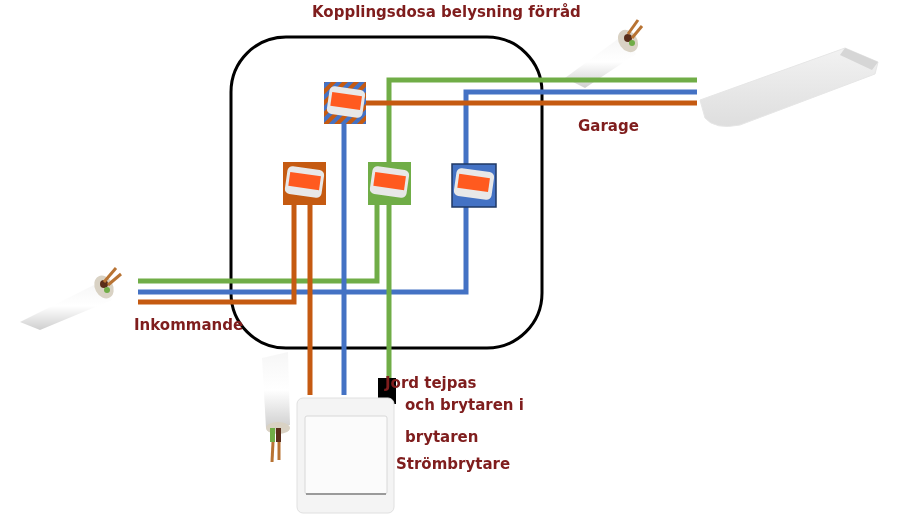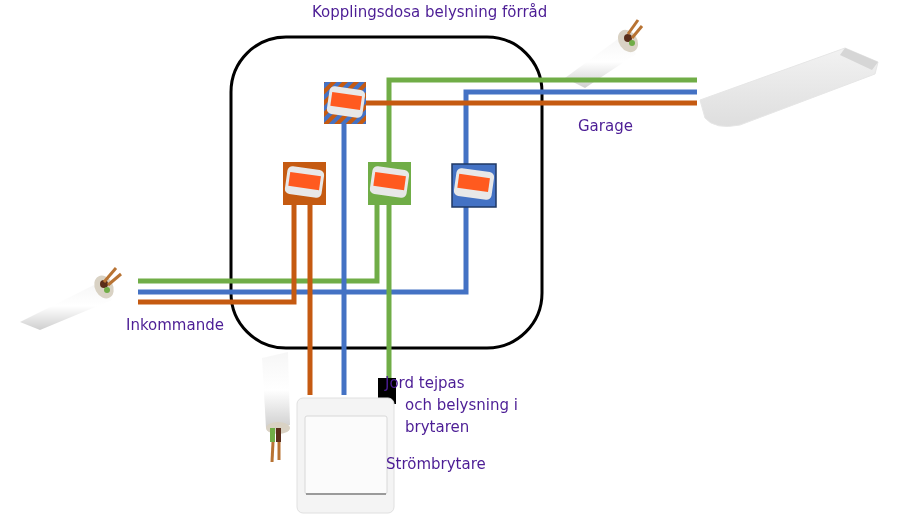--- a/index.html
+++ b/index.html
@@ -1,19 +1,19 @@
 <!DOCTYPE html>
 <html><head>
   <meta charset="utf-8">
   <style>
     html, body { margin: 0; padding: 0; background: #ffffff; }
     body { width: 904px; height: 523px; position: relative; overflow: hidden;
            font-family: "Liberation Sans", sans-serif; }
     #diagram { position: absolute; left: 0; top: 0; }
-    .lbl { position: absolute; font-family: "DejaVu Sans", sans-serif; font-size: 15px; color: #4c1d95; line-height: 22px; white-space: nowrap; }
+    .lbl { position: absolute; font-family: "DejaVu Sans", sans-serif; font-size: 15px; color: #7f1d1d; line-height: 22px; white-space: nowrap; font-weight: bold; }
   </style>
 </head>
 <body>
 
 <svg id="diagram" width="904" height="523" viewBox="0 0 904 523">
   <defs>
     <linearGradient id="cableGrad" x1="0" y1="0" x2="0" y2="1">
       <stop offset="0" stop-color="#f6f6f6"></stop>
       <stop offset="0.5" stop-color="#ffffff"></stop>
       <stop offset="1" stop-color="#cfcfcf"></stop>
@@ -100,17 +100,17 @@
 
   <g>
     <rect x="297" y="398" width="97" height="115" rx="6" fill="#f4f4f4" stroke="#e0e0e0"></rect>
     <rect x="305" y="416" width="82" height="78" rx="2" fill="#fbfbfb" stroke="#d8d8d8"></rect>
     <line x1="306" y1="494" x2="386" y2="494" stroke="#9a9a9a" stroke-width="2"></line>
   </g>
 </svg>
 
 <div class="lbl" style="left:312px; top:1px;">Kopplingsdosa belysning förråd</div>
 <div class="lbl" style="left:578px; top:115px;">Garage</div>
-<div class="lbl" style="left:126px; top:314px;">Inkommande</div>
+<div class="lbl" style="left:134px; top:314px;">Inkommande</div>
 <div class="lbl" style="left:385px; top:372px;">Jord tejpas</div>
-<div class="lbl" style="left:405px; top:394px;">och belysning i</div>
-<div class="lbl" style="left:405px; top:416px;">brytaren</div>
-<div class="lbl" style="left:386px; top:453px;">Strömbrytare</div>
+<div class="lbl" style="left:405px; top:394px;">och brytaren i</div>
+<div class="lbl" style="left:405px; top:426px;">brytaren</div>
+<div class="lbl" style="left:396px; top:453px;">Strömbrytare</div>
 
 </body></html>

